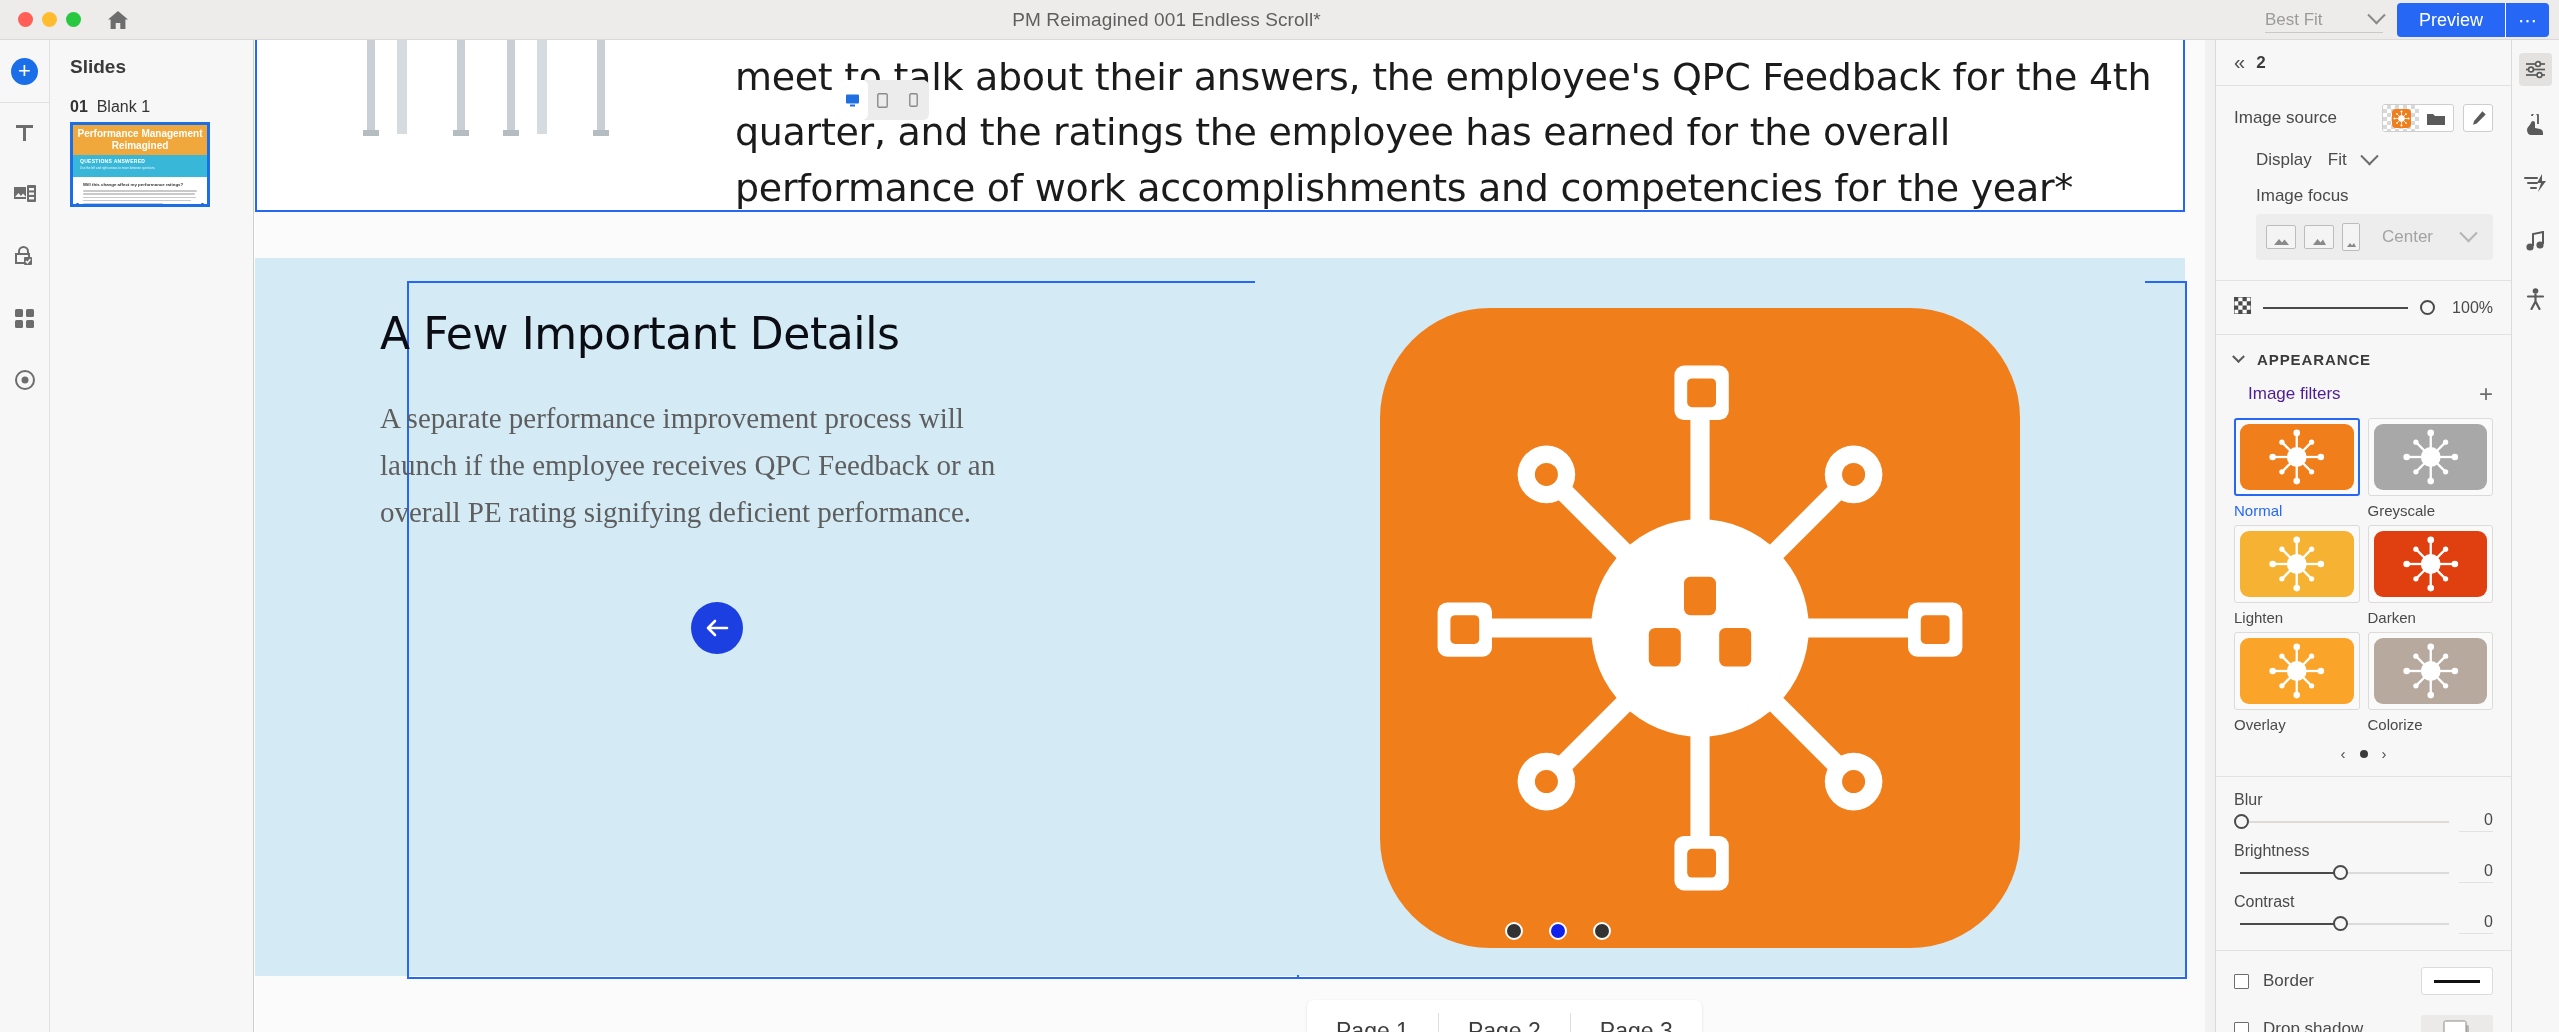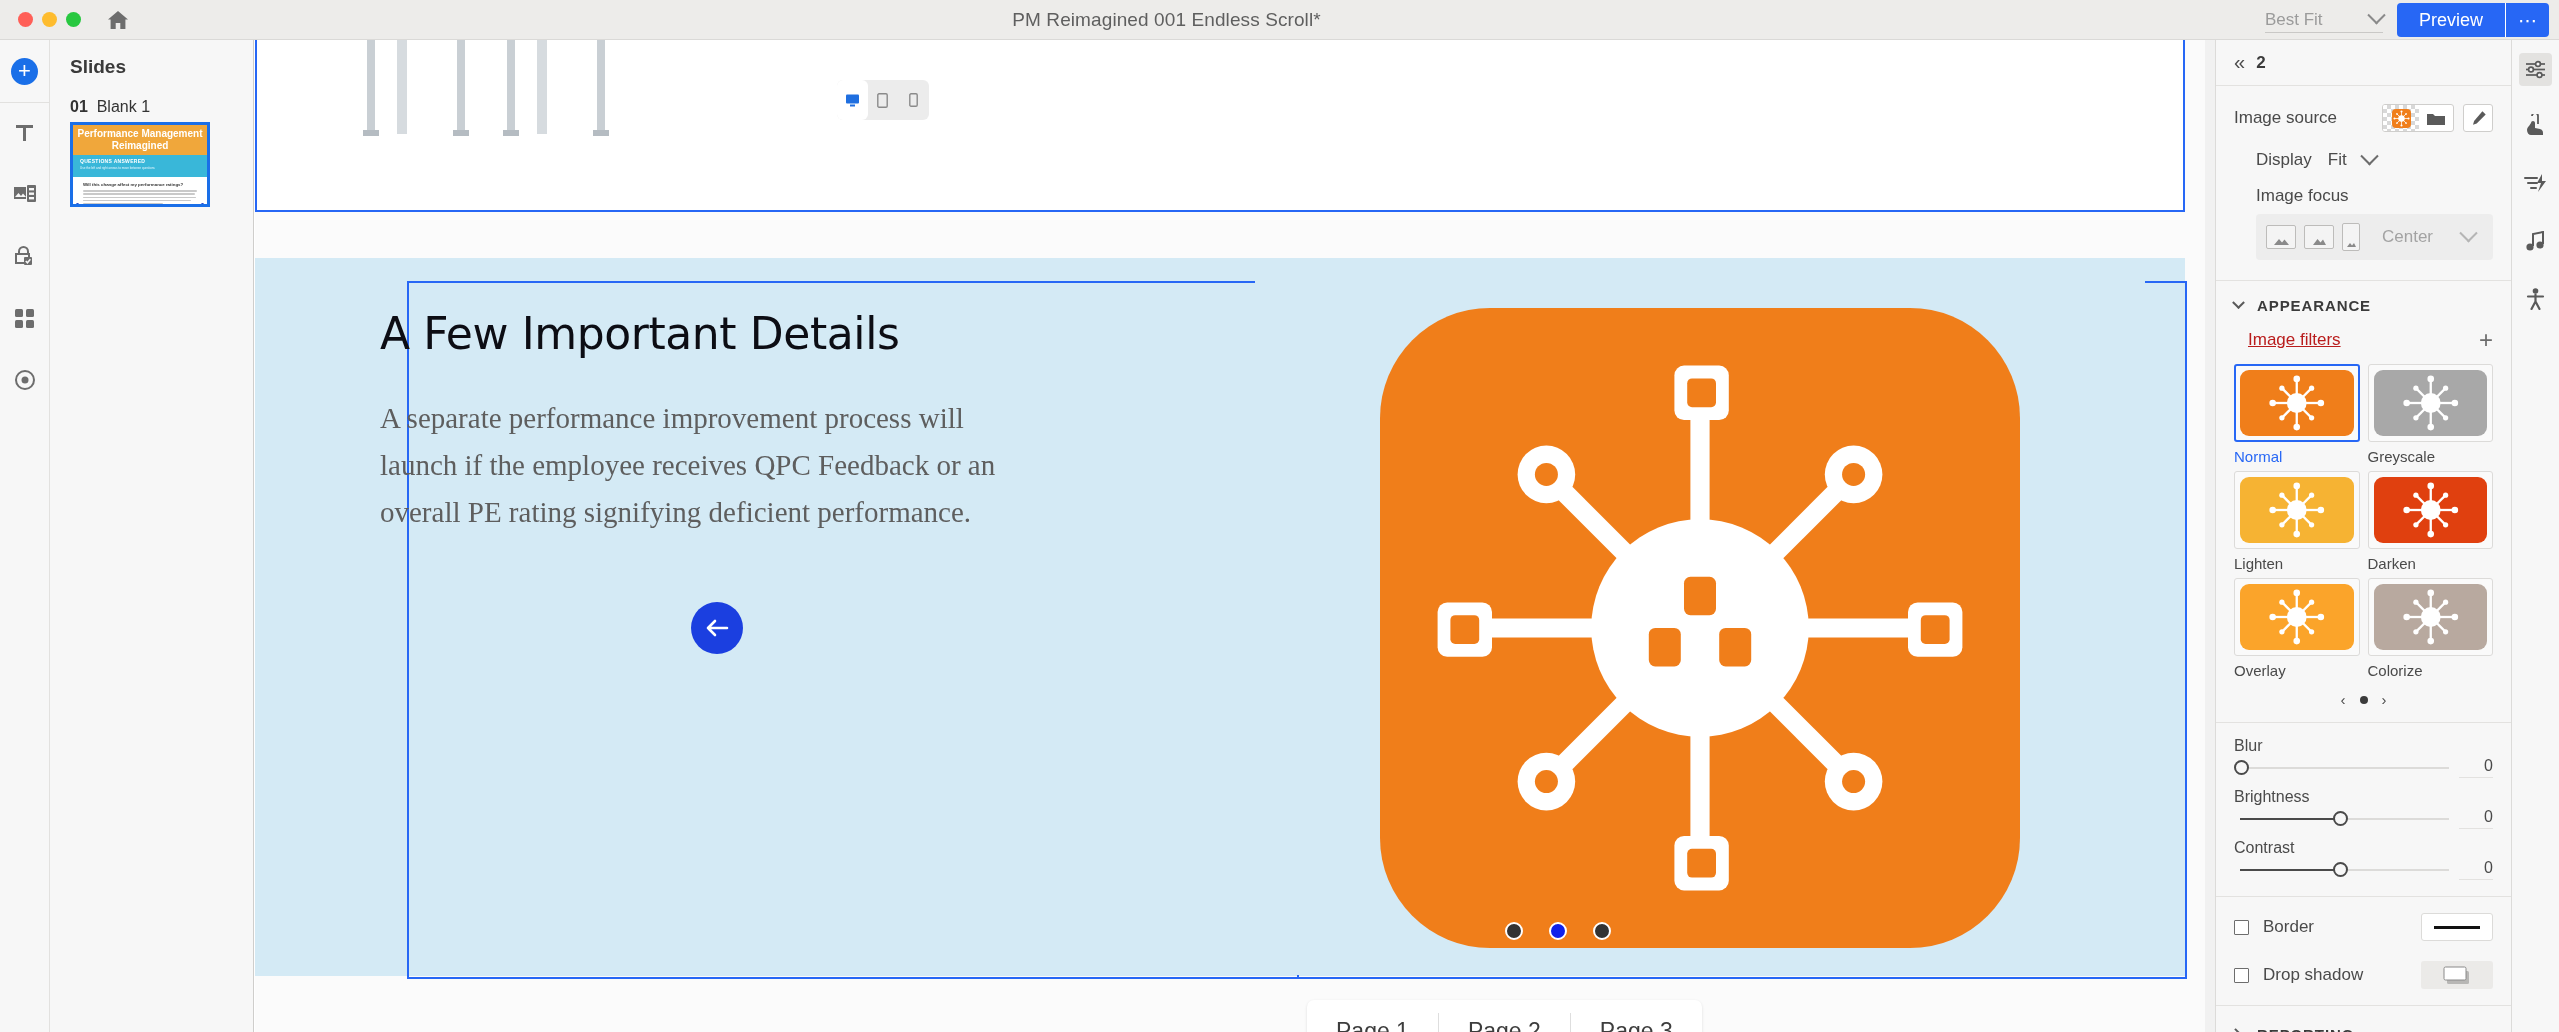--- a/index.html
+++ b/index.html
@@ -217,21 +217,21 @@
   .zoom-val { font-size: 16px; color: #4a4a4a; width: 46px; text-align: right; }
 
   .sec-hdr { display: flex; align-items: center; gap: 14px; padding: 16px 18px 6px 18px; }
   .sec-hdr .caret { width: 9px; height: 9px; border-right: 2px solid #5a5a5a; border-bottom: 2px solid #5a5a5a; }
   .caret-down { transform: rotate(45deg) translate(-2px,-2px); }
   .caret-right { transform: rotate(-45deg) translate(-2px,-2px); }
   .sec-title { font-size: 15px; font-weight: bold; letter-spacing: .9px; color: #3b3b3b; }
 
   .filters-hdr { display: flex; align-items: center; justify-content: space-between; padding: 8px 18px 0 18px; }
   .filters-left { display: flex; align-items: center; gap: 14px; }
-  .filters-name { font-size: 17px; color: #b91c1c; text-decoration: underline; }
+  .filters-name { font-size: 17px; color: #4c1d95; }
   .plus { font-size: 24px; color: #6d6d6d; font-weight: 300; line-height: 1; }
 
   .filter-grid { display: grid; grid-template-columns: repeat(2,1fr); gap: 6px 8px; padding: 12px 18px 0 18px; }
   .fcard { }
   .fswatch {
     height: 78px; border: 1px solid #dcdbd9; border-radius: 3px; background: #fafafa;
     display: flex; align-items: center; justify-content: center; padding: 5px;
   }
   .fcard.sel .fswatch { border: 2px solid #2767f5; padding: 4px; }
   .fname { font-size: 15px; color: #4a4a4a; margin-top: 6px; }
@@ -387,20 +387,21 @@
         <rect x="26" y="148" width="16" height="6" fill="#b5bcc2"></rect>
         <rect x="116" y="148" width="16" height="6" fill="#b5bcc2"></rect>
         <rect x="60" y="56" width="10" height="96" fill="#d6dbdf"></rect>
         <rect x="160" y="40" width="120" height="16" rx="4" fill="#2aa8d6"></rect>
         <rect x="170" y="56" width="8" height="95" fill="#c9cfd4"></rect>
         <rect x="260" y="56" width="8" height="95" fill="#c9cfd4"></rect>
         <rect x="166" y="148" width="16" height="6" fill="#b5bcc2"></rect>
         <rect x="256" y="148" width="16" height="6" fill="#b5bcc2"></rect>
         <rect x="200" y="56" width="10" height="96" fill="#d6dbdf"></rect>
       </svg>
+      <div class="big-text">meet to talk about their answers, the employee's QPC Feedback for the 4th quarter, and the ratings the employee has earned for the overall performance of work accomplishments and competencies for the year*</div>
       <div class="device-toolbar">
         <div class="dev-cell active">
           <svg width="15" height="15" viewBox="0 0 15 15">
             <rect x="1" y="1.5" width="13" height="9" rx="1" fill="#1f6fe0"></rect>
             <rect x="5" y="11.5" width="5" height="2" fill="#1f6fe0"></rect>
           </svg>
         </div>
         <div class="dev-cell">
           <svg width="11" height="15" viewBox="0 0 11 15">
             <rect x="0.8" y="0.8" width="9.4" height="13.4" rx="1.2" fill="none" stroke="#8a8a8a" stroke-width="1.4"></rect>
@@ -563,20 +564,40 @@
             <path d="M1 8l3-4 2 2.5L8 4l2 4z" fill="#8a8a8a"></path>
           </svg>
       </span>
       <span class="focus-sel">
         <span class="lbl-dim">Center</span>
         <span class="chev-sm" style="border-color:#b5b5b5"></span>
       </span>
     </div>
   </div>
 
+  <div class="zoom-row">
+    <span>
+      <svg width="17" height="17" viewBox="0 0 16 16">
+        <rect width="16" height="16" fill="#fff" stroke="#4a4a4a"></rect>
+        <g fill="#4a4a4a">
+          <rect x="0" y="0" width="4" height="4"></rect>
+            <rect x="8" y="0" width="4" height="4"></rect>
+          <rect x="4" y="4" width="4" height="4"></rect>
+            <rect x="12" y="4" width="4" height="4"></rect>
+          <rect x="0" y="8" width="4" height="4"></rect>
+            <rect x="8" y="8" width="4" height="4"></rect>
+          <rect x="4" y="12" width="4" height="4"></rect>
+            <rect x="12" y="12" width="4" height="4"></rect>
+        </g>
+      </svg>
+    </span>
+    <span class="track"></span>
+    <span class="knob-o"></span>
+    <span class="zoom-val">100%</span>
+  </div>
 
   <div class="sec-hdr">
     <span class="caret caret-down"></span>
     <span class="sec-title">APPEARANCE</span>
   </div>
 
   <div class="filters-hdr">
     <span class="filters-left">
       <span class="caret caret-down"></span>
       <span class="filters-name">Image filters</span>

